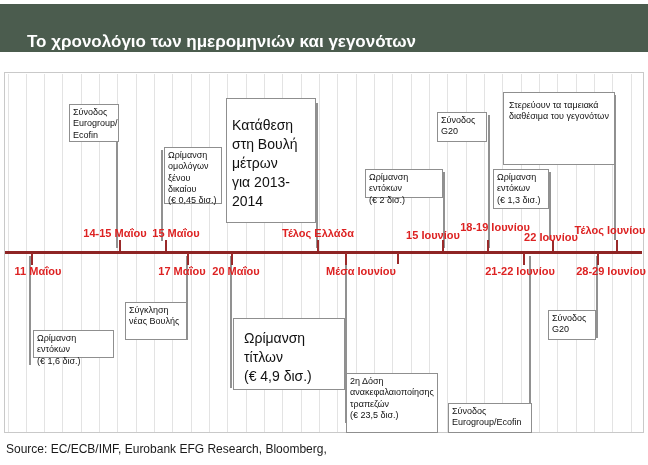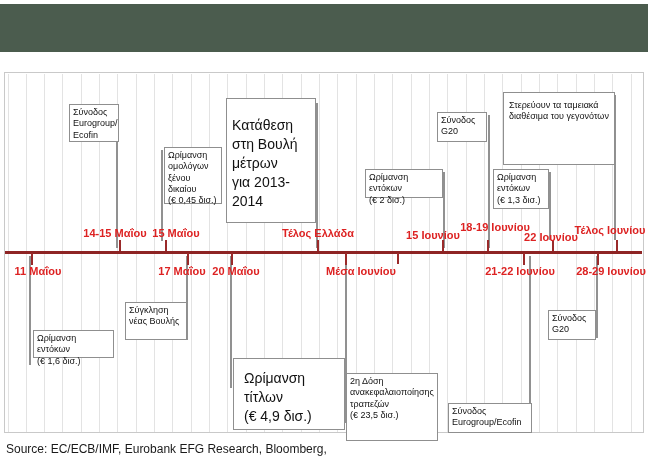--- a/index.html
+++ b/index.html
@@ -1,20 +1,20 @@
 <!DOCTYPE html>
 <html style="--banner: #4b5c4e; --axis: #8e2424; --tick: #9a2a2a; --date_label: #dd2222; --box_border: #8f8f8f; --connector: #919191; --grid: #e3e3e3; --plot_border: #c9c9c9;"><head>
 <meta charset="utf-8">
 <style>
   html,body{margin:0;padding:0;background:#ffffff;}
   body{width:648px;height:465px;position:relative;font-family:"Liberation Sans",sans-serif;}
   .stage{position:absolute;left:0;top:0;width:648px;height:465px;overflow:hidden;background:#fff;}
   .banner{position:absolute;left:0;top:4px;width:648px;height:48px;background:var(--banner);}
   .banner .title{position:absolute;left:27px;top:5px;font-size:18px;font-weight:bold;color:#ffffff;letter-spacing:.2px;}
-  .banner .subtitle{position:absolute;left:27px;top:28px;font-size:17px;font-weight:bold;color:#ffffff;margin-top:22px;}
+  .banner .subtitle{position:absolute;left:27px;top:28px;font-size:17px;font-weight:bold;color:#ffffff;}
   .plot{position:absolute;left:4px;top:72px;width:640px;height:361px;border:1px solid var(--plot_border);background:#ffffff;box-sizing:border-box;}
   .grid{position:absolute;top:74px;height:358px;width:1px;background:var(--grid);}
   .axis{position:absolute;height:2.5px;background:var(--axis);}
   .tick{position:absolute;width:2px;background:var(--tick);}
   .date{position:absolute;transform:translateX(-50%);font-size:11px;font-weight:bold;color:var(--date_label);white-space:nowrap;}
   .conn{position:absolute;width:2px;background:var(--connector);}
   .evt{position:absolute;background:#ffffff;border:1px solid var(--box_border);font-size:9px;line-height:1.25;color:#111111;padding:2px 3px;white-space:pre-line;box-sizing:border-box;}
   .evt.large{font-size:14px;line-height:1.35;}
   .source{position:absolute;left:6px;top:442px;font-size:12px;color:#1a1a1a;}
 </style>
@@ -91,23 +91,23 @@
 G20</div>
     <div class="evt" style="left: 493px; top: 169px; width: 56px; height: 40px;">Ωρίμανση
 εντόκων
 (€ 1,3 δισ.)</div>
     <div class="evt" style="left: 503px; top: 92px; width: 112px; height: 73px; padding: 7px 5px;">Στερεύουν τα ταμειακά
 διαθέσιμα του γεγονότων</div>
     <div class="evt" style="left: 33px; top: 330px; width: 81px; height: 28px;">Ωρίμανση εντόκων
 (€ 1,6 δισ.)</div>
     <div class="evt" style="left: 125px; top: 302px; width: 62px; height: 38px;">Σύγκληση
 νέας Βουλής</div>
-    <div class="evt large" style="left: 233px; top: 318px; width: 112px; height: 72px; padding: 10px; margin-top: 40px;">Ωρίμανση τίτλων
+    <div class="evt large" style="left: 233px; top: 318px; width: 112px; height: 72px; padding: 10px;">Ωρίμανση τίτλων
 (€ 4,9 δισ.)</div>
-    <div class="evt" style="left: 346px; top: 373px; width: 92px; height: 68px;">2η Δόση
+    <div class="evt" style="left: 346px; top: 373px; width: 92px; height: 60px;">2η Δόση
 ανακεφαλαιοποίησης
 τραπεζών
 (€ 23,5 δισ.)</div>
     <div class="evt" style="left: 448px; top: 403px; width: 84px; height: 30px;">Σύνοδος
 Eurogroup/Ecofin</div>
     <div class="evt" style="left: 548px; top: 310px; width: 48px; height: 30px;">Σύνοδος
 G20</div>
     <div class="axis" style="left: 5px; top: 251px; width: 637px;"></div>
     <div class="tick" style="left: 119px; top: 240px; height: 11px;"></div>
     <div class="date" style="left: 115px; top: 227px;">14-15 Μαΐου</div>

